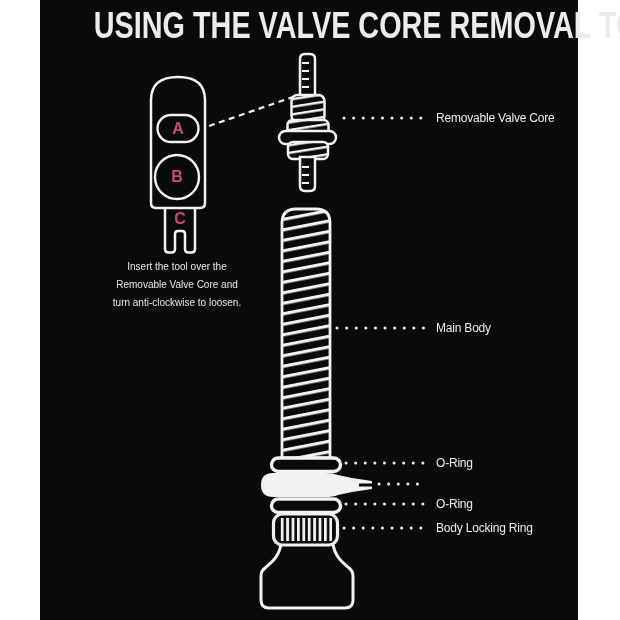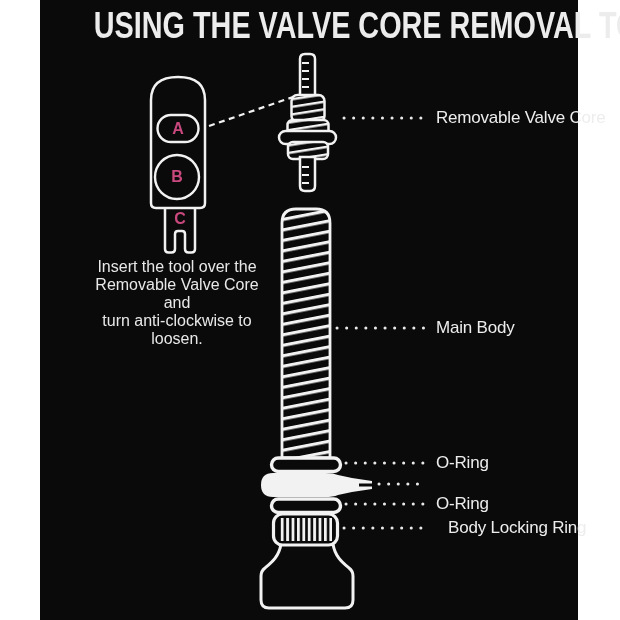--- a/index.html
+++ b/index.html
@@ -19,26 +19,26 @@
     transform:scaleX(0.80); transform-origin:50% 0;
     letter-spacing:0px;
   }
   .diagram-svg { position:absolute; left:0; top:0; }
   .tool-letter {
     position:absolute; transform:translate(-50%,-50%);
     color:#c9487d; font-weight:bold; font-size:16px;
   }
   .instruction {
     position:absolute; left:92px; top:258px; width:170px;
-    text-align:center; color:#e8e8e8; font-size:16px; line-height:18px;
+    text-align:center; color:#e8e8e8; font-size:10px; line-height:18px;
     white-space:pre-line;
   }
   .part-label {
     position:absolute; left:436px; transform:translateY(-50%);
-    color:#ededed; font-size:17px; white-space:nowrap; letter-spacing:-0.2px;
+    color:#ededed; font-size:12px; white-space:nowrap; letter-spacing:-0.2px;
   }
 </style>
 </head>
 <body>
 
 <div class="page">
   <div class="card"></div>
 
   <div class="title">USING THE VALVE CORE REMOVAL TOOL</div>
 
@@ -116,14 +116,14 @@
   <span class="tool-letter" style="left:180px; top:219px;">C</span>
 
   <div class="instruction">Insert the tool over the
 Removable Valve Core and
 turn anti-clockwise to loosen.</div>
 
   <div class="part-label" style="top:118px;">Removable Valve Core</div>
   <div class="part-label" style="top:328px;">Main Body</div>
   <div class="part-label" style="top:463px;">O-Ring</div>
   <div class="part-label" style="top:504px;">O-Ring</div>
-  <div class="part-label" style="top:528px;margin-left:12px;">Body Locking Ring</div>
+  <div class="part-label" style="top:528px;">Body Locking Ring</div>
 </div>
 
 </body></html>

